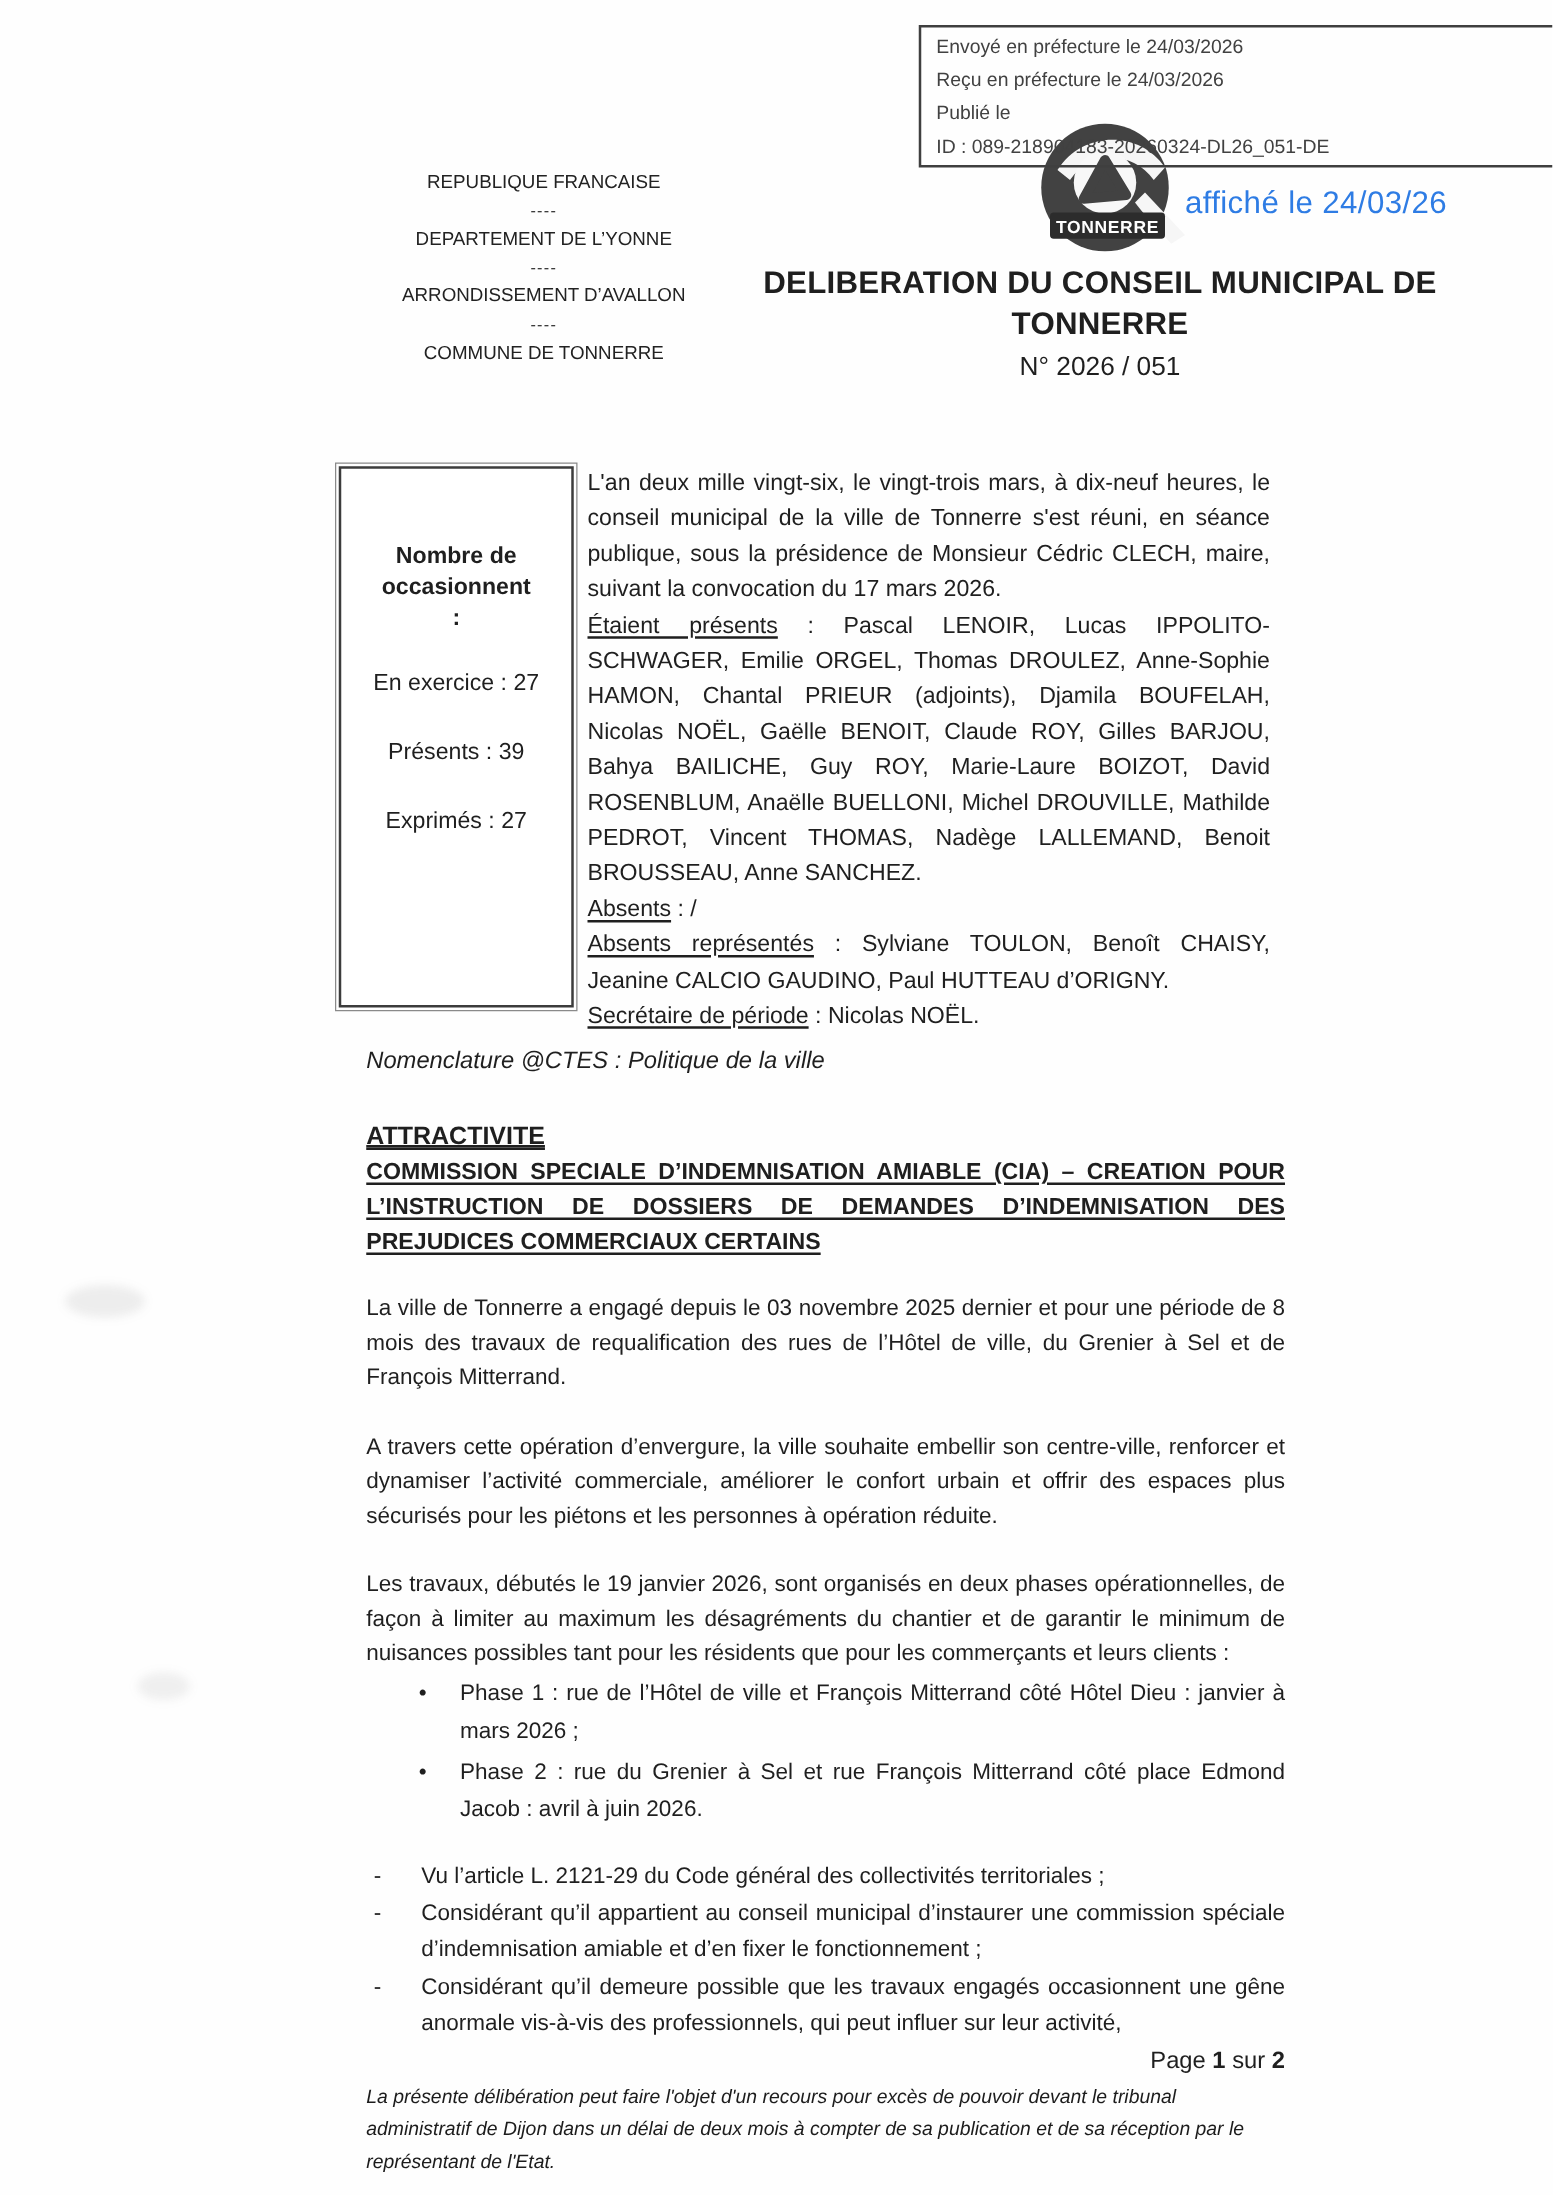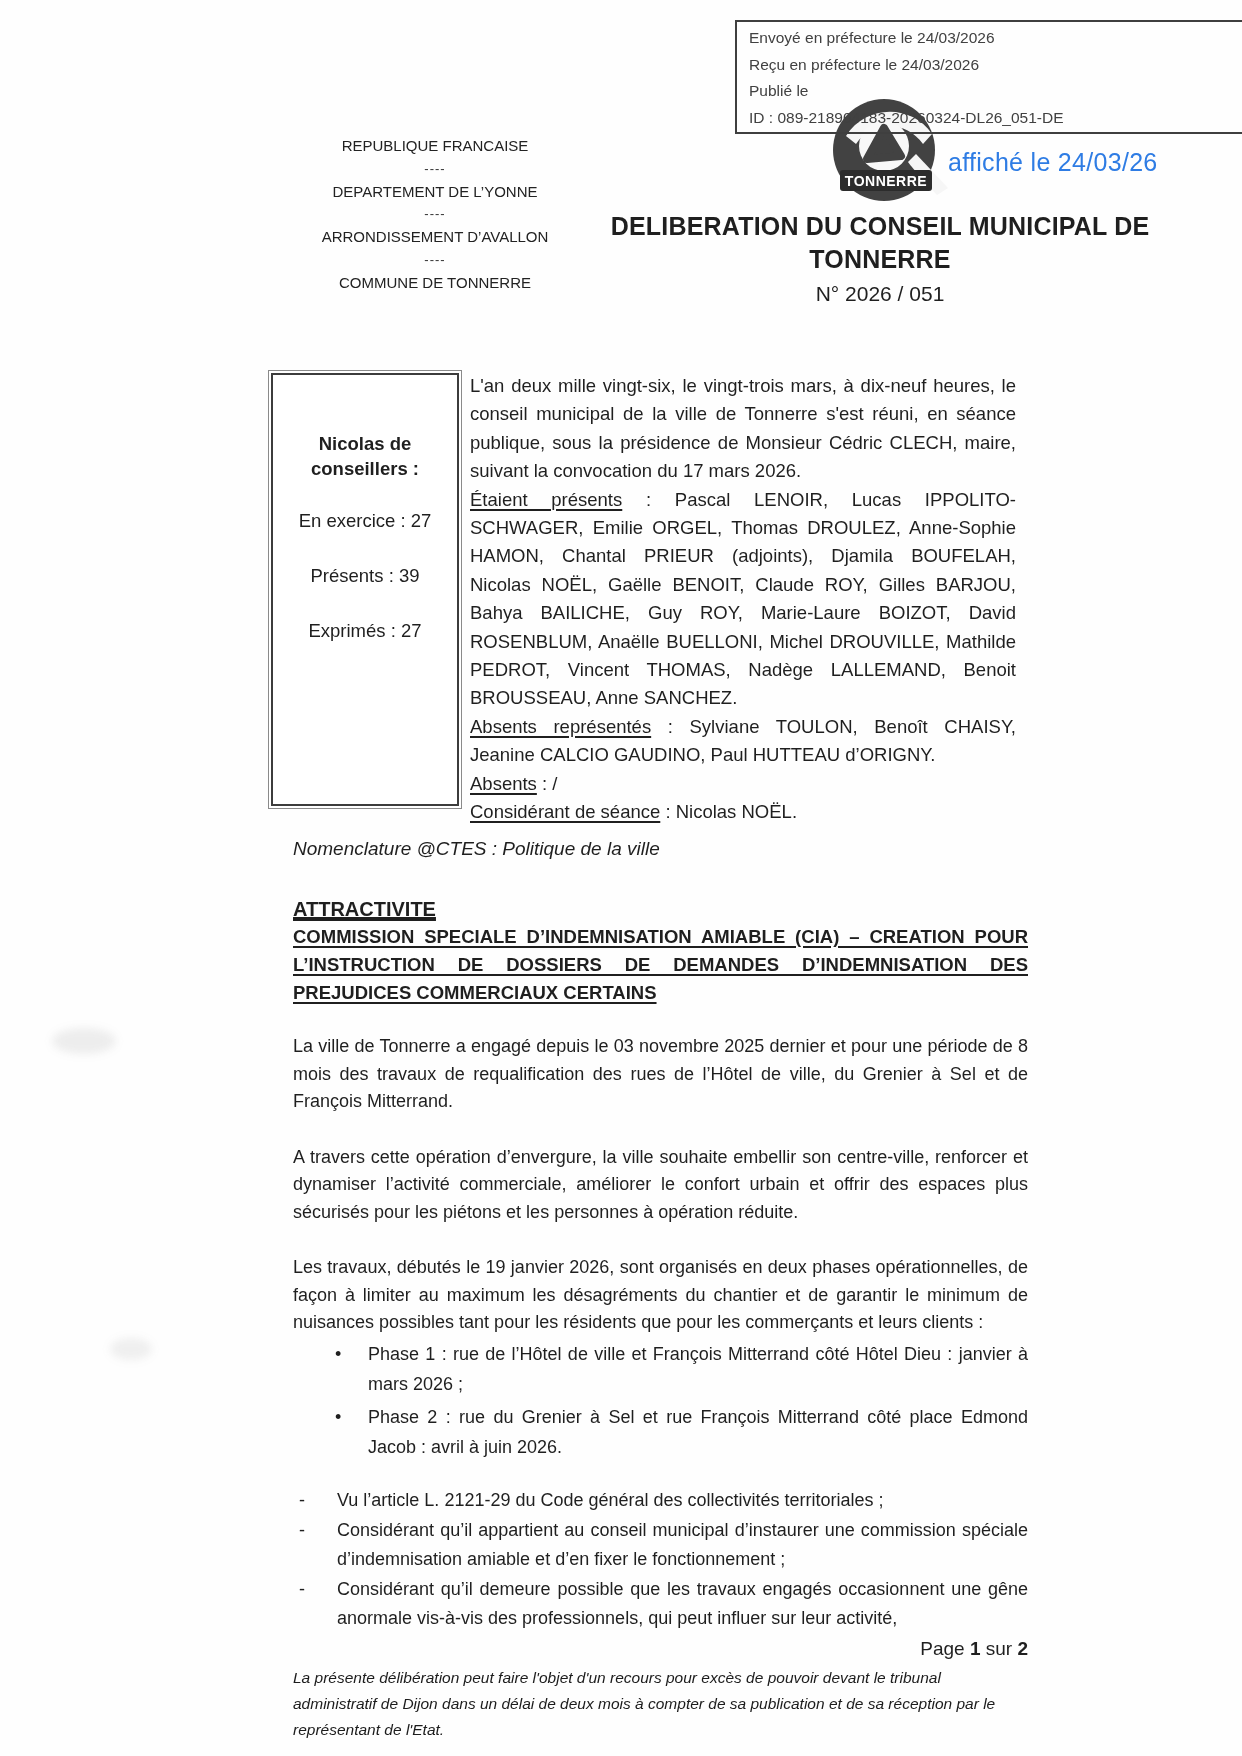--- a/index.html
+++ b/index.html
@@ -129,33 +129,33 @@
   </div>
 
   <div class="title-block">
     <div class="title-line">DELIBERATION DU CONSEIL MUNICIPAL DE</div>
     <div class="title-line">TONNERRE</div>
     <div class="title-number">N° 2026 / 051</div>
   </div>
 
   <div class="council-box">
     <div class="council-inner">
-      <div class="council-heading">Nicolas de conseillers :</div>
+      <div class="council-heading">Nombre de occasionnent :</div>
       <div class="council-line">En exercice : 27</div>
       <div class="council-line">Présents : 39</div>
       <div class="council-line">Exprimés : 27</div>
     </div>
   </div>
 
   <div class="session">
     <p>L'an deux mille vingt-six, le vingt-trois mars, à dix-neuf heures, le conseil municipal de la ville de Tonnerre s'est réuni, en séance publique, sous la présidence de Monsieur Cédric CLECH, maire, suivant la convocation du 17 mars 2026.</p>
     <p><span class="u">Étaient présents</span><span> : Pascal LENOIR, Lucas IPPOLITO-SCHWAGER, Emilie ORGEL, Thomas DROULEZ, Anne-Sophie HAMON, Chantal PRIEUR (adjoints), Djamila BOUFELAH, Nicolas NOËL, Gaëlle BENOIT, Claude ROY, Gilles BARJOU, Bahya BAILICHE, Guy ROY, Marie-Laure BOIZOT, David ROSENBLUM, Anaëlle BUELLONI, Michel DROUVILLE, Mathilde PEDROT, Vincent THOMAS, Nadège LALLEMAND, Benoit BROUSSEAU, Anne SANCHEZ.</span></p>
+    <p><span class="u">Absents</span><span> : /</span></p>
     <p><span class="u">Absents représentés</span><span> : Sylviane TOULON, Benoît CHAISY, Jeanine CALCIO GAUDINO, Paul HUTTEAU d’ORIGNY.</span></p>
-    <p><span class="u">Absents</span><span> : /</span></p>
-    <p><span class="u">Considérant de séance</span><span> : Nicolas NOËL.</span></p>
+    <p><span class="u">Secrétaire de période</span><span> : Nicolas NOËL.</span></p>
   </div>
 
   <div class="main-col">
     <p class="nomenclature">Nomenclature @CTES : Politique de la ville</p>
 
     <div class="subject-cat"><span class="u">ATTRACTIVITE</span></div>
     <p class="subject-heading"><span class="u">COMMISSION SPECIALE D’INDEMNISATION AMIABLE (CIA) – CREATION POUR L’INSTRUCTION DE DOSSIERS DE DEMANDES D’INDEMNISATION DES PREJUDICES COMMERCIAUX CERTAINS</span></p>
 
     <p class="para">La ville de Tonnerre a engagé depuis le 03 novembre 2025 dernier et pour une période de 8 mois des travaux de requalification des rues de l’Hôtel de ville, du Grenier à Sel et de François Mitterrand.</p>
     <p class="para">A travers cette opération d’envergure, la ville souhaite embellir son centre-ville, renforcer et dynamiser l’activité commerciale, améliorer le confort urbain et offrir des espaces plus sécurisés pour les piétons et les personnes à opération réduite.</p>

